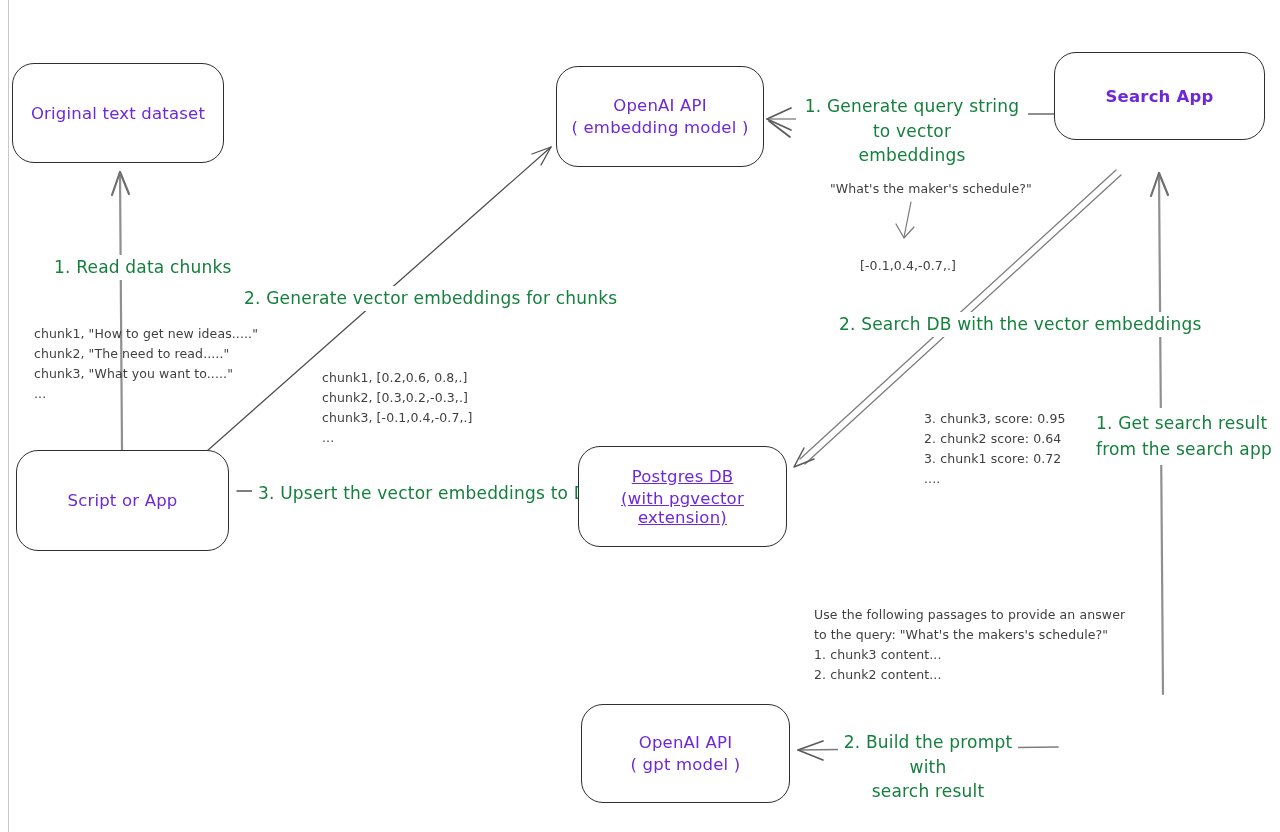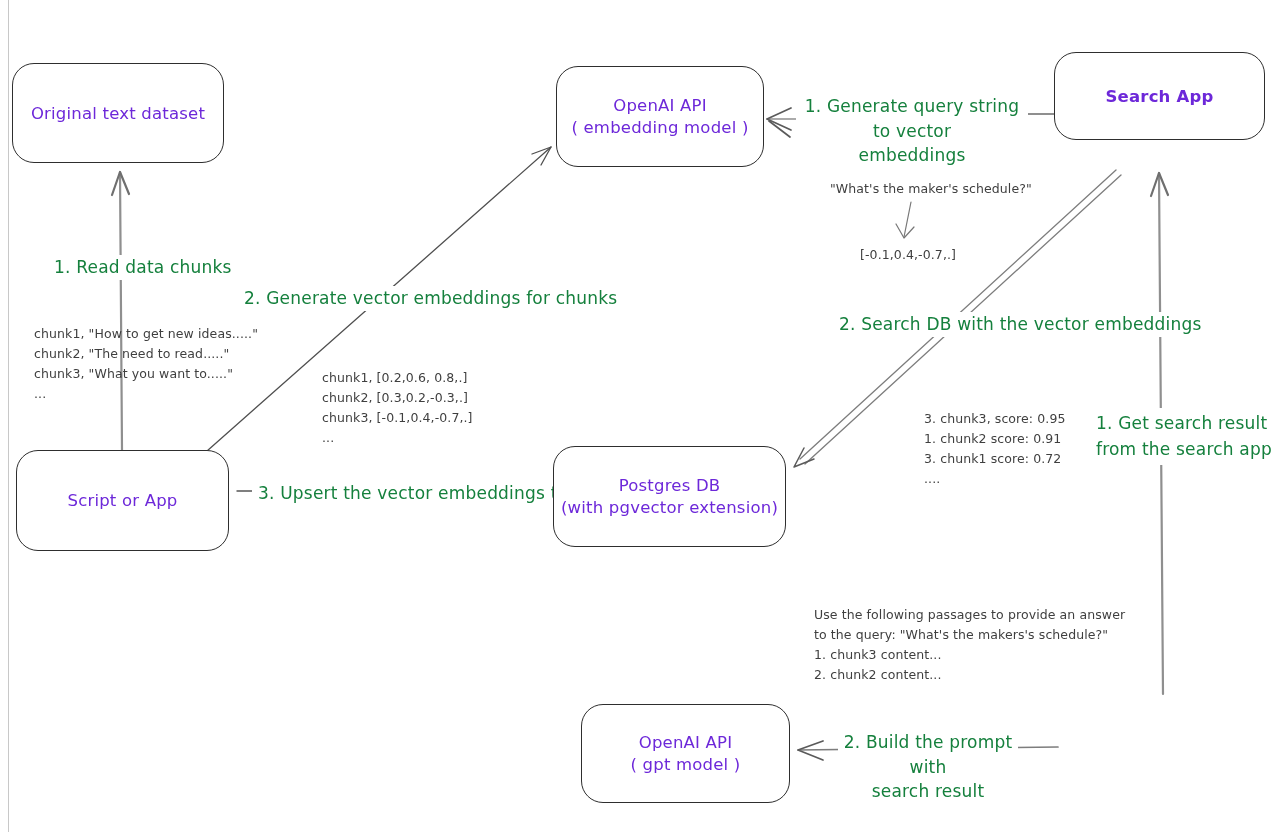--- a/index.html
+++ b/index.html
@@ -122,21 +122,21 @@
   </div>
 
   <div class="node" style="left:1054px; top:52px; width:211px; height:88px;font-weight:bold;">
     <span>Search App</span>
   </div>
 
   <div class="node" style="left:16px; top:450px; width:213px; height:101px;">
     <span>Script or App</span>
   </div>
 
-  <div class="node" style="left:553px; top:446px; width:233px; height:101px;">
+  <div class="node" style="left:578px; top:446px; width:209px; height:101px;text-decoration:underline;">
     <span>Postgres DB</span>
     <span>(with pgvector extension)</span>
   </div>
 
   <div class="node" style="left:581px; top:704px; width:209px; height:99px;">
     <span>OpenAI API</span>
     <span>( gpt model )</span>
   </div>
 
 
@@ -172,25 +172,25 @@
 
   <div class="annotation no-bg" style="left:322px; top:368px;">
     <div>chunk1, [0.2,0.6, 0.8,.]</div>
     <div>chunk2, [0.3,0.2,-0.3,.]</div>
     <div>chunk3, [-0.1,0.4,-0.7,.]</div>
     <div>...</div>
   </div>
 
   <div class="annotation no-bg" style="left:830px; top:179px;">"What's the maker's schedule?"</div>
 
-  <div class="annotation no-bg" style="left:860px; top:245px;">[-0.1,0.4,-0.7,.]</div>
+  <div class="annotation no-bg" style="left:860px; top:256px;">[-0.1,0.4,-0.7,.]</div>
 
   <div class="annotation no-bg" style="left:924px; top:409px;">
     <div>3. chunk3, score: 0.95</div>
-    <div>1. chunk2 score: 0.91</div>
+    <div>2. chunk2 score: 0.64</div>
     <div>3. chunk1 score: 0.72</div>
     <div>....</div>
   </div>
 
   <div class="annotation no-bg" style="left:814px; top:605px;">
     <div>Use the following passages to provide an answer</div>
     <div>to the query: "What's the makers's schedule?"</div>
     <div>1. chunk3 content...</div>
     <div>2. chunk2 content...</div>
   </div>

